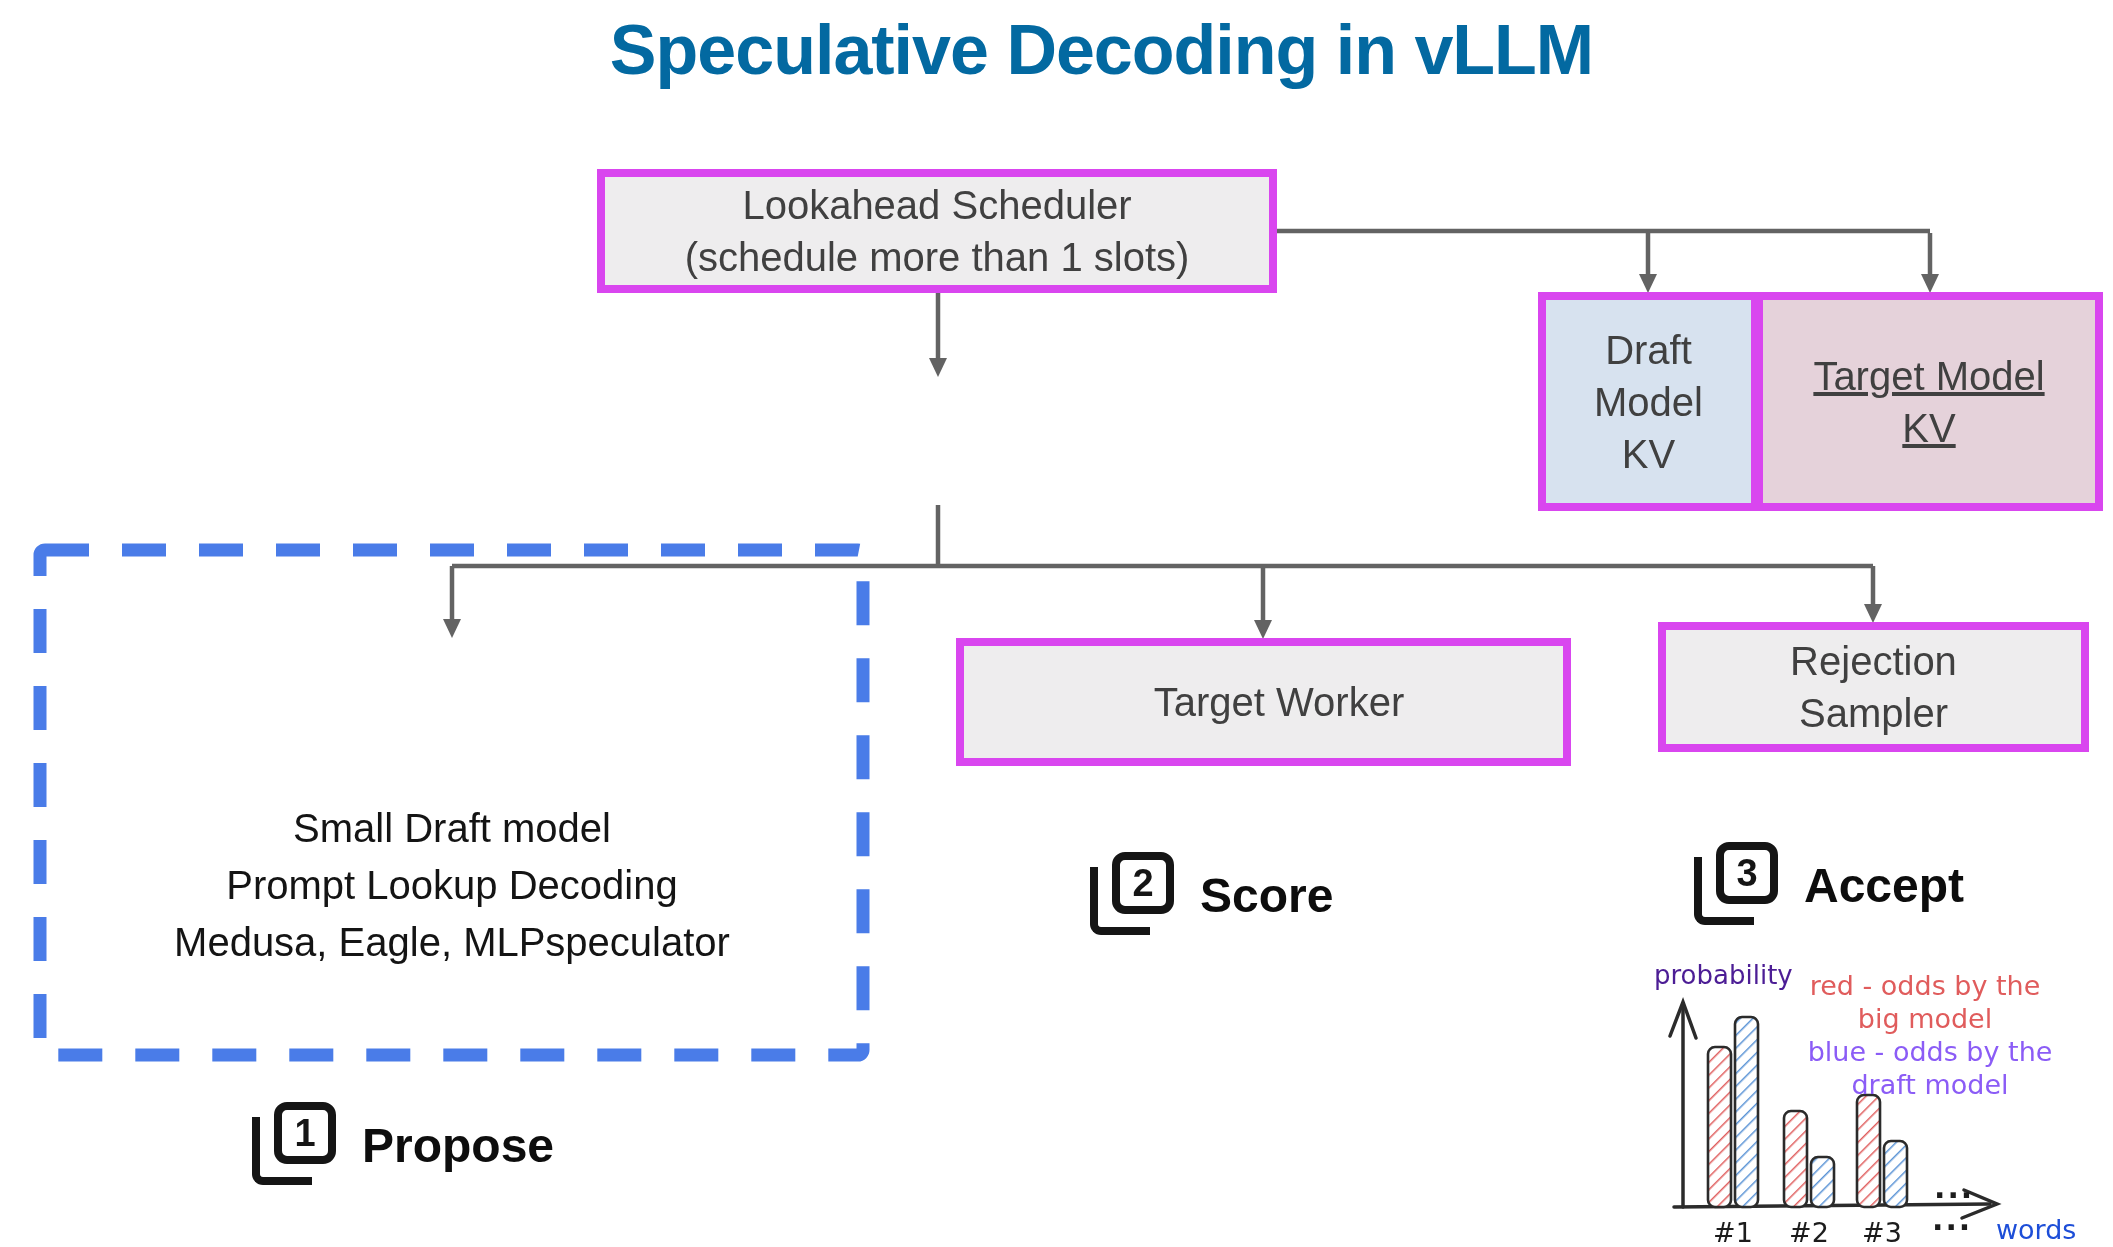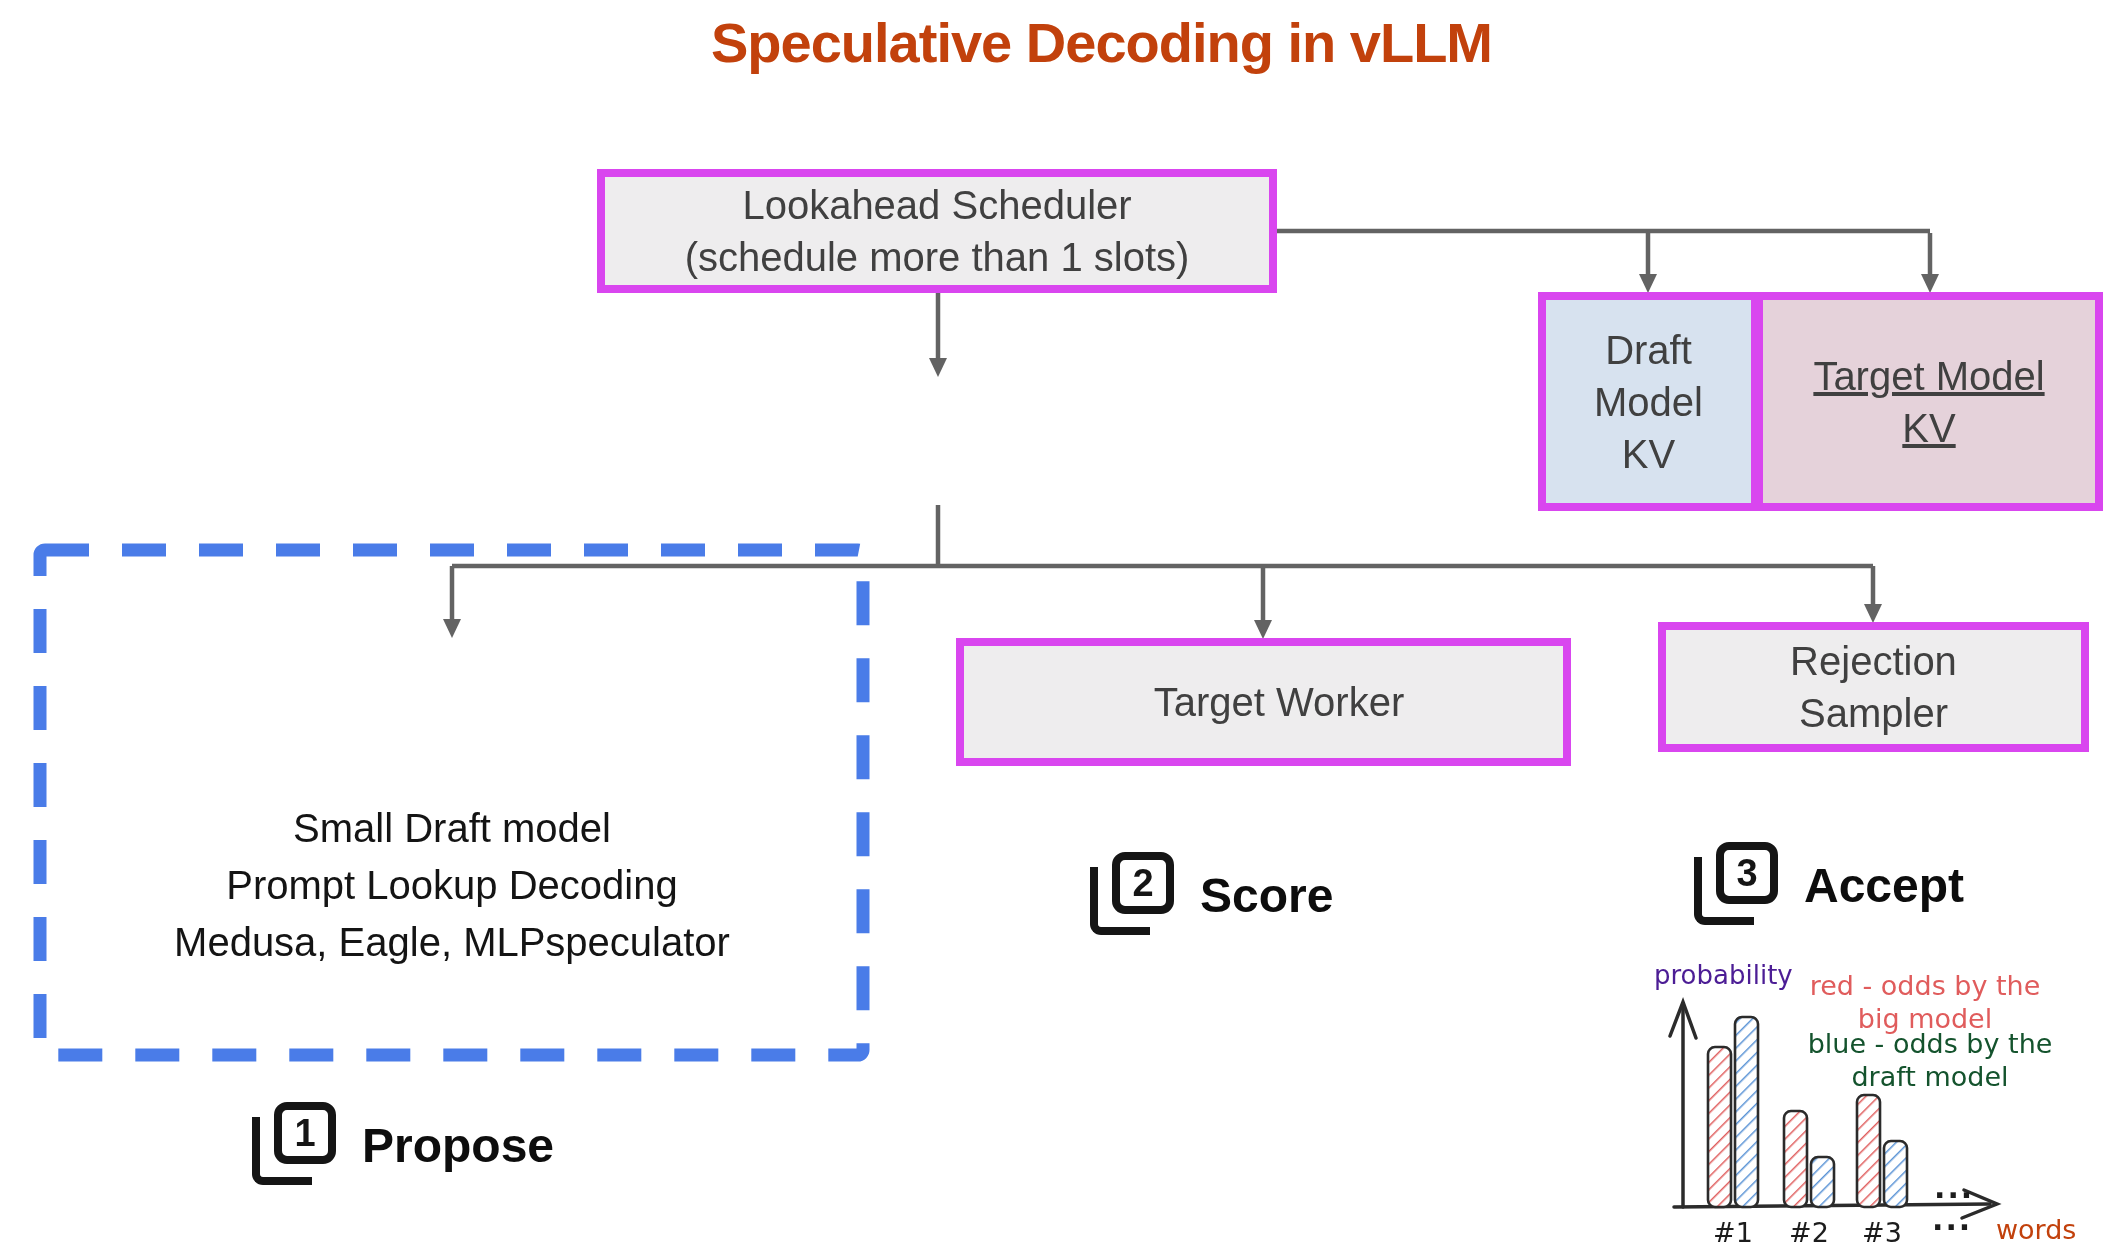--- a/index.html
+++ b/index.html
@@ -2,21 +2,21 @@
 <html><head>
 <meta charset="utf-8">
 <style>
   html,body{margin:0;padding:0;background:#ffffff;}
   #canvas{
     position:relative;width:2113px;height:1247px;overflow:hidden;
     font-family:"Liberation Sans",sans-serif;color:#111;background:#fff;
   }
   #page-title{
     position:absolute;top:10px;left:0;width:2113px;padding-left:90px;box-sizing:border-box;
-    text-align:center;font-size:56px;font-weight:600;letter-spacing:-1px;color:#c2410c;
+    text-align:center;font-size:70px;font-weight:600;letter-spacing:-1px;color:#0369a1;
   }
   .node{
     position:absolute;background:#eeedee;border:8px solid #d946ef;box-sizing:border-box;
     display:flex;align-items:center;justify-content:center;text-align:center;
     font-size:40px;font-weight:500;line-height:1.3;white-space:pre-line;color:#404040;
   }
   #node-lookahead{left:597px;top:169px;width:680px;height:124px;}
   #node-spec-worker{left:631px;top:378px;width:616px;height:127px;}
   #node-draft-kv{left:1538px;top:292px;width:221px;height:219px;background:#d7e2ef;}
   #node-target-kv{left:1755px;top:292px;width:348px;height:219px;background:#e5d2da;text-decoration:underline;}
@@ -44,23 +44,23 @@
   .step-icon .back{
     position:absolute;left:0;top:15px;width:60px;height:68px;box-sizing:border-box;
     border-left:8px solid #151515;border-bottom:8px solid #151515;border-bottom-left-radius:11px;
   }
   
   #chart{position:absolute;left:1640px;top:952px;width:473px;height:295px;}
   #chart .hand{font-family:"DejaVu Sans",sans-serif;}
   #chart-ylabel{position:absolute;left:14px;top:8px;font-size:26px;color:#4c1d95;}
   #chart-red-note{position:absolute;left:150px;top:18px;width:270px;text-align:center;
     font-size:27px;line-height:1.22;color:#e05c5c;white-space:pre-line;}
-  #chart-blue-note{position:absolute;left:150px;top:76px;width:280px;text-align:center;
-    font-size:27px;line-height:1.22;color:#14532d;white-space:pre-line;}
-  #chart-xlabel{position:absolute;left:356px;top:262px;font-size:27px;color:#c2410c;}
+  #chart-blue-note{position:absolute;left:150px;top:84px;width:280px;text-align:center;
+    font-size:27px;line-height:1.22;color:#8b5cf6;white-space:pre-line;}
+  #chart-xlabel{position:absolute;left:356px;top:262px;font-size:27px;color:#1d4ed8;}
   #chart-dots-top{position:absolute;left:294px;top:218px;font-size:30px;font-weight:700;color:#1c1c1c;letter-spacing:2px;}
   #chart-dots-bottom{position:absolute;left:292px;top:250px;font-size:30px;font-weight:700;color:#1c1c1c;letter-spacing:2px;}
   .tick{font-family:"DejaVu Sans",sans-serif;font-size:27px;fill:#1c1c1c;}
 </style>
 </head>
 <body>
 
 <div id="canvas">
 
   <div id="page-title">Speculative Decoding in vLLM</div>

